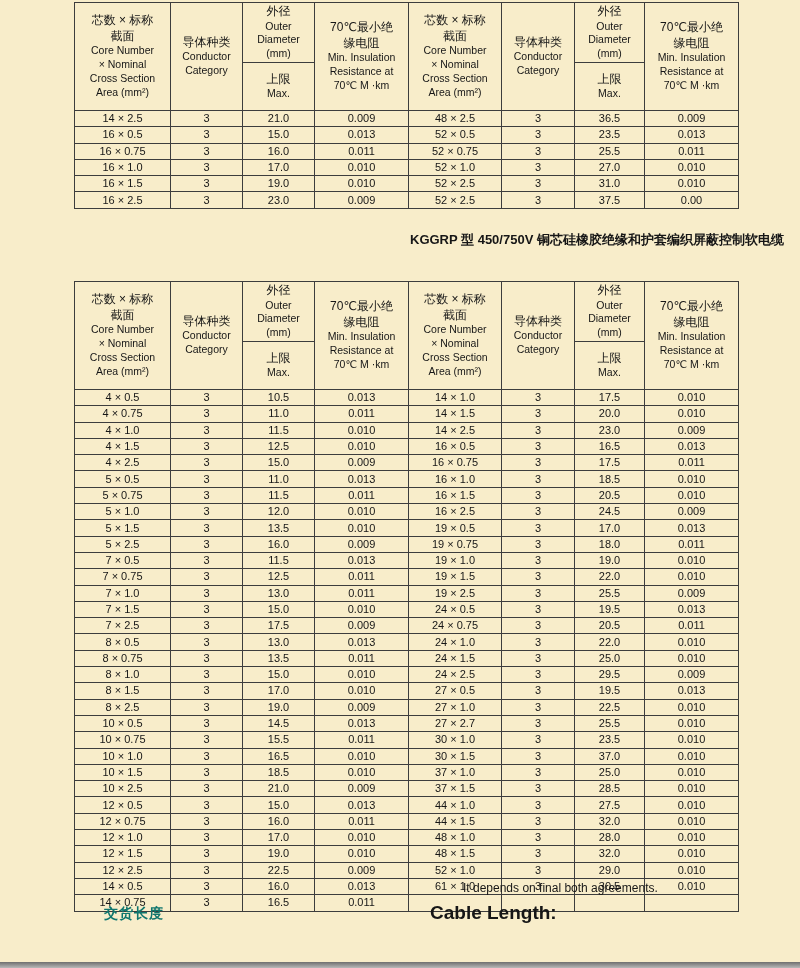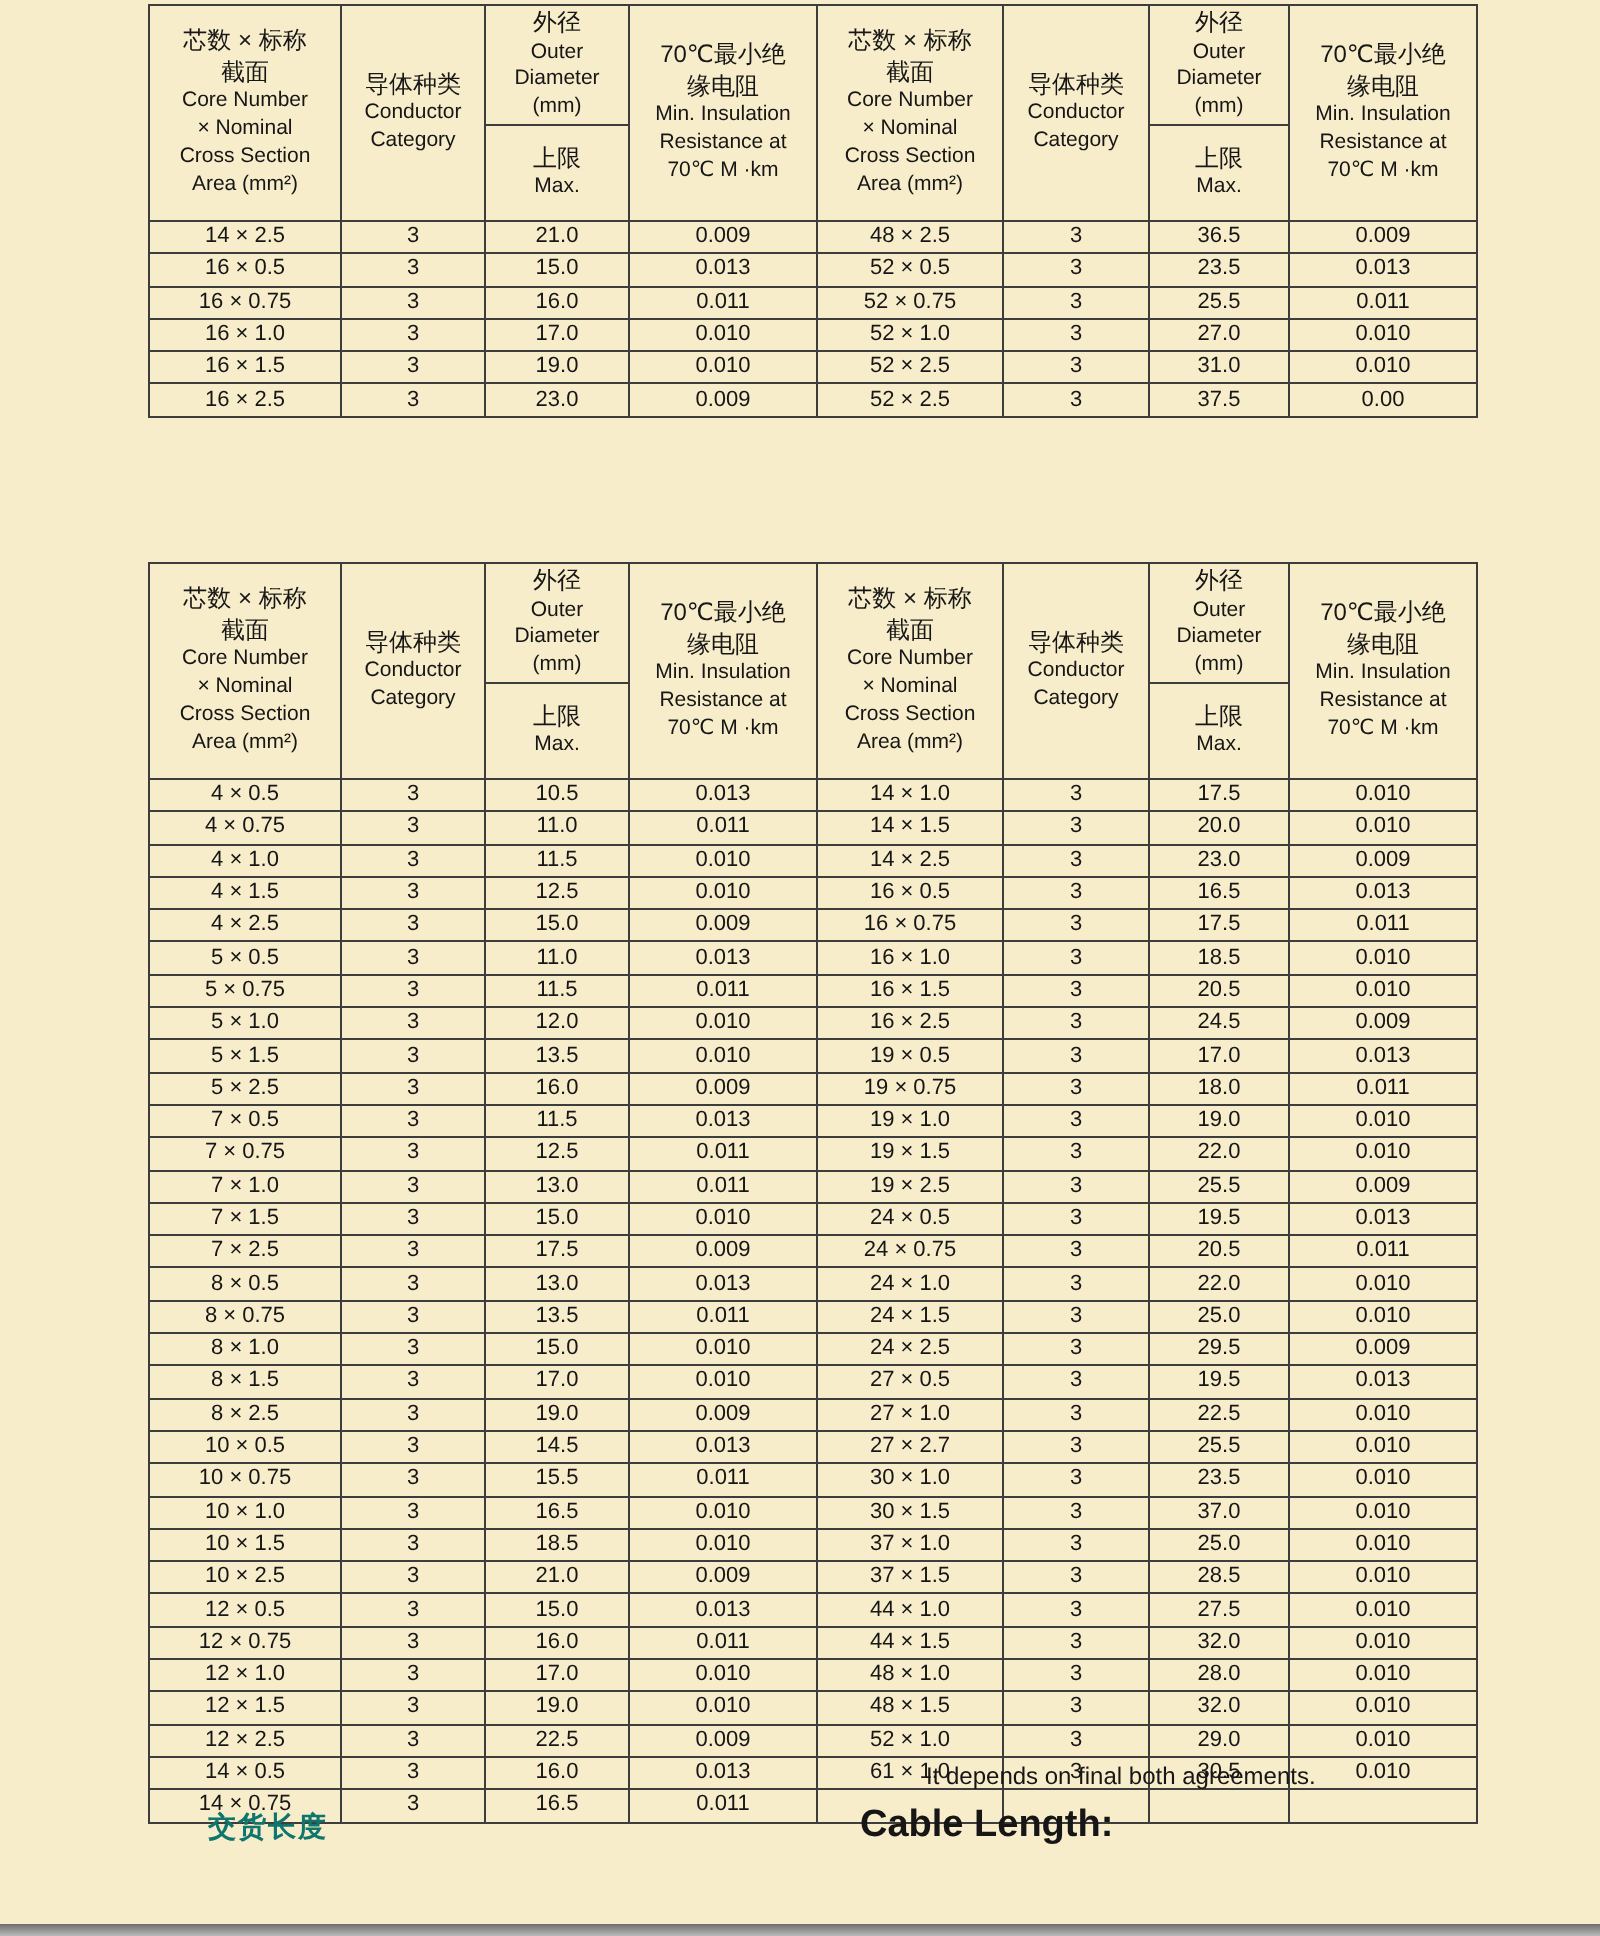--- a/index.html
+++ b/index.html
@@ -225,20 +225,21 @@
           <td>23.0</td>
           <td>0.009</td>
           <td>52 × 2.5</td>
           <td>3</td>
           <td>37.5</td>
           <td>0.00</td>
         </tr>
       </tbody>
   </table>
 
+  <div class="title-cn">KGGRP 型 450/750V 铜芯硅橡胶绝缘和护套编织屏蔽控制软电缆</div>
 
   <table class="spec" id="table-main">
     <colgroup>
       <col style="width:96px">
         <col style="width:72px">
         <col style="width:72px">
         <col style="width:94px">
       <col style="width:93px">
         <col style="width:73px">
         <col style="width:70px">

